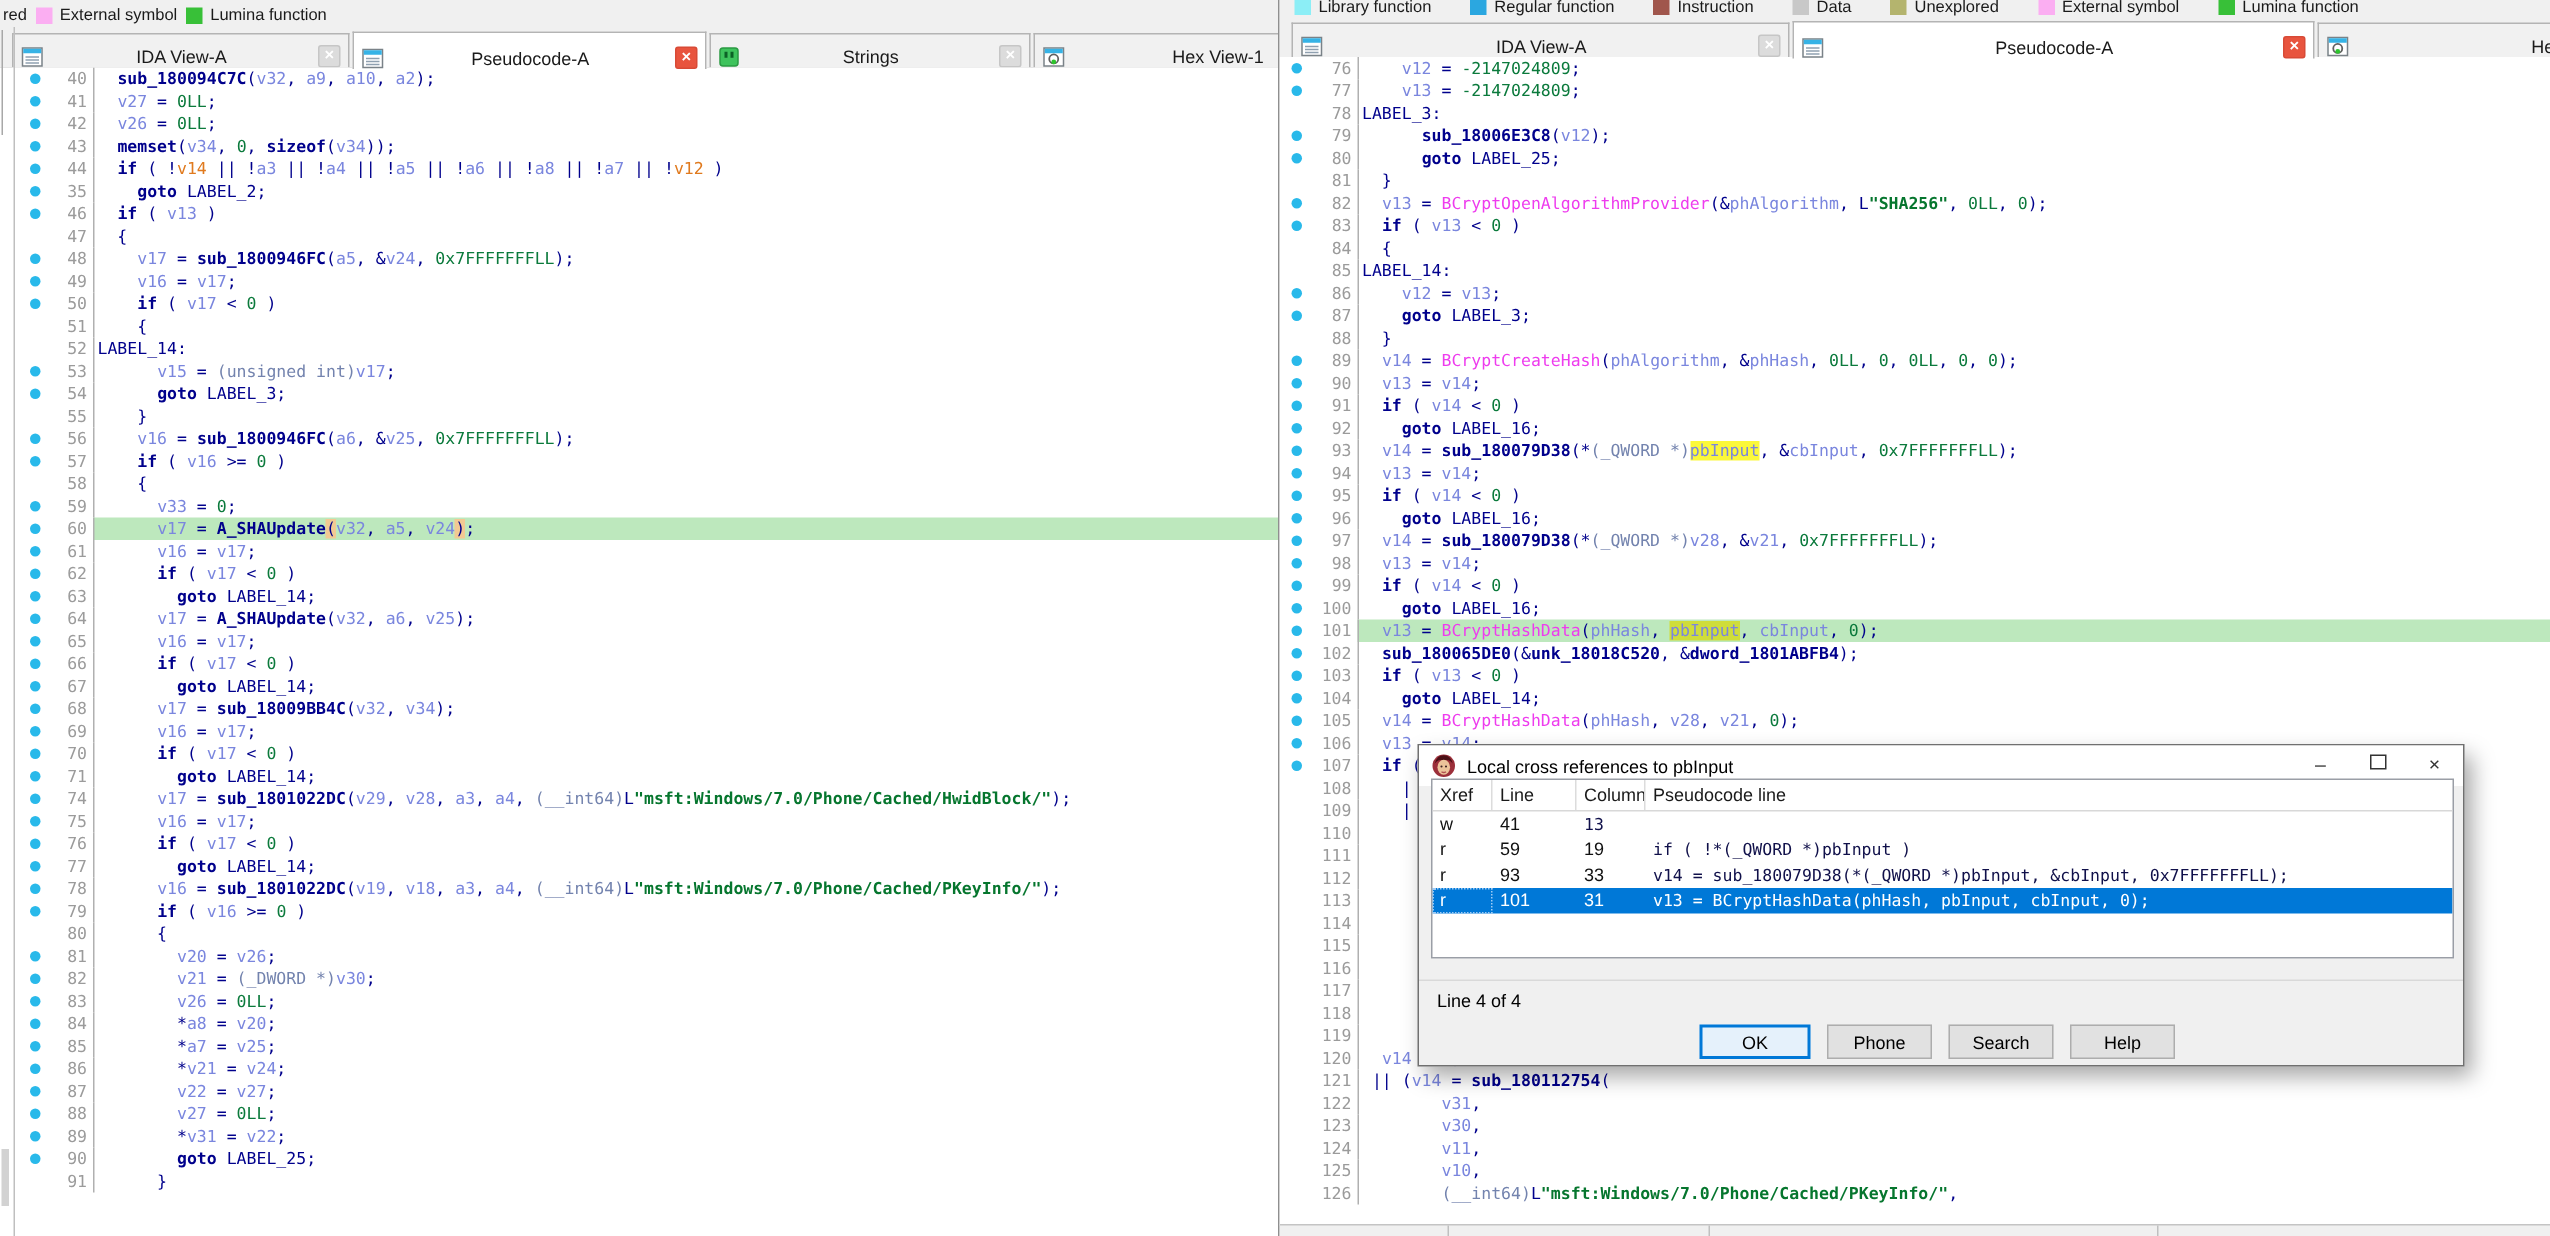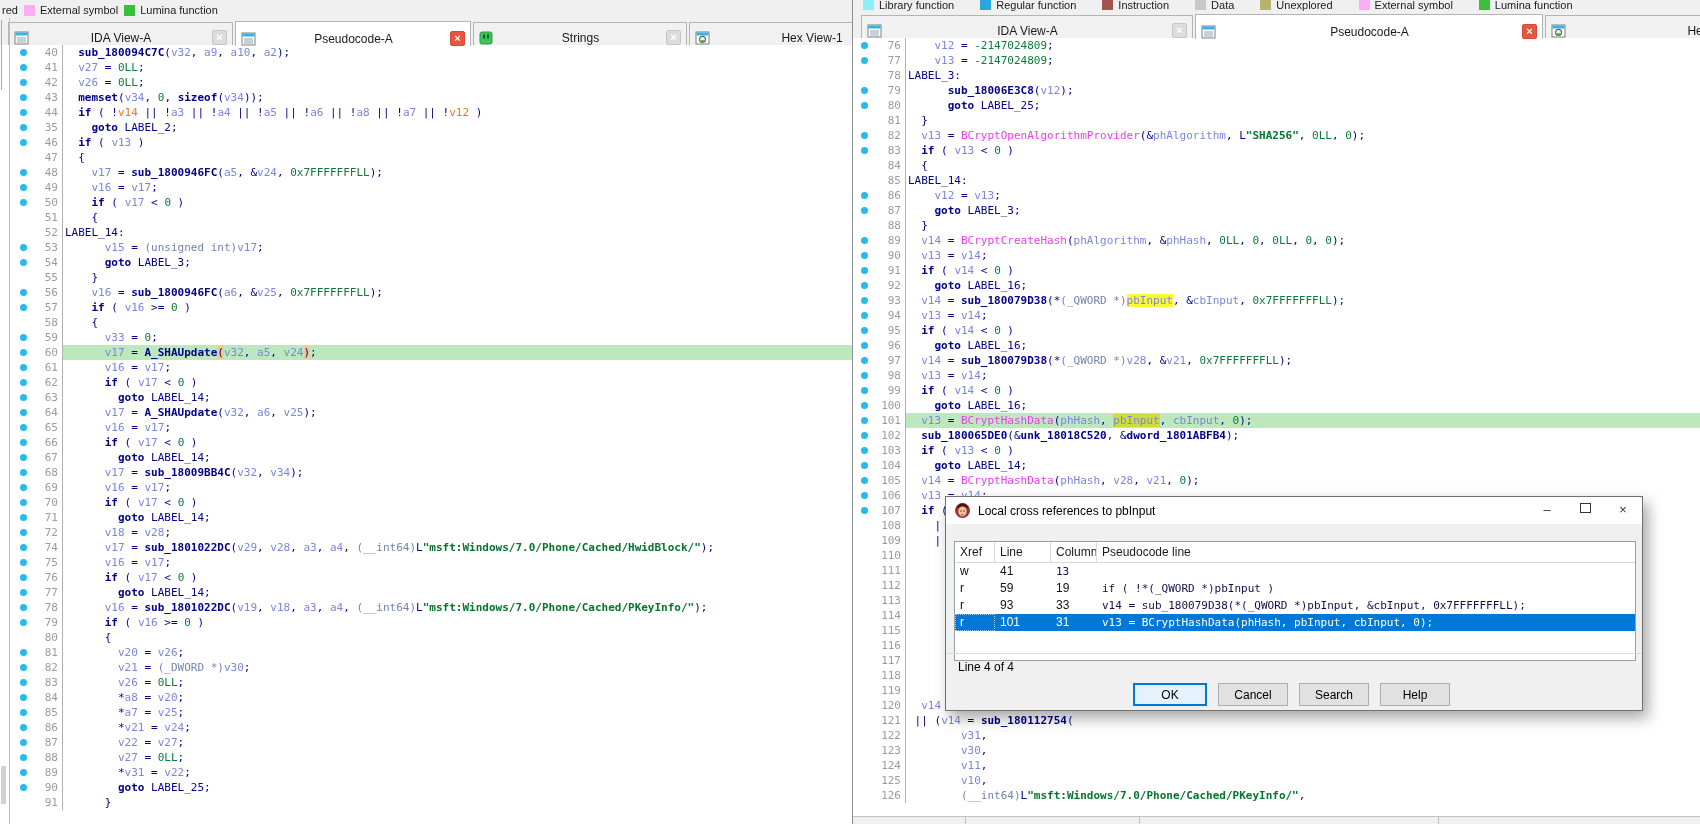--- a/index.html
+++ b/index.html
@@ -77,21 +77,21 @@
   .bottom-strip .tick{position:absolute;top:0;width:1px;height:7px;background:#c0c0c0;}
 
   
   .dialog{position:absolute;left:945px;top:496px;width:698px;height:215px;background:#f0f0f0;
     border:1px solid #707070;box-sizing:border-box;box-shadow:5px 7px 14px rgba(0,0,0,.35);z-index:10;}
   .dlg-title{height:27px;background:#fff;display:flex;align-items:center;padding-left:8px;}
   .dlg-icon{width:17px;height:17px;flex:none;margin-right:7px;}
   .dlg-title-text{flex:1;font-size:12px;color:#000;}
   .dlg-btn{flex:none;width:38px;height:27px;line-height:25px;text-align:center;font-size:13px;color:#333;}
   .dlg-btn .maxbox{display:inline-block;width:9px;height:8px;border:1px solid #333;margin-bottom:1px;}
-  .dlg-table{position:absolute;left:8px;top:44px;width:682px;height:120px;background:#fff;
+  .dlg-table{position:absolute;left:8px;top:22px;width:682px;height:120px;background:#fff;
     border:1px solid #9a9ea6;box-sizing:border-box;overflow:hidden;}
   .dlg-thead{display:flex;height:20px;line-height:20px;border-bottom:1px solid #d8d8d8;font-size:12px;color:#1a1a1a;}
   .dlg-thead .hc{padding-left:5px;border-right:1px solid #dcdcdc;overflow:hidden;white-space:nowrap;box-sizing:border-box;flex:none;}
   .dlg-thead .hc:last-child{flex:1;border-right:none;}
   .dlg-row{display:flex;height:17px;line-height:17px;font-size:12px;color:#111;}
   .dlg-row .c{padding-left:5px;white-space:nowrap;overflow:hidden;box-sizing:border-box;flex:none;}
   .dlg-row .c:last-child{flex:1;font-family:"DejaVu Sans Mono","Liberation Mono",monospace;font-size:11px;color:#10104a;}
   .dlg-row.sel{background:#0078d7;color:#fff;}
   .dlg-row.sel .c:last-child{color:#fff;}
   .dlg-row.sel .c:first-child{outline:1px dotted #9ecbf5;outline-offset:-1px;}
@@ -195,21 +195,20 @@
         <div class="crow"><span class="dot on"></span><span class="lnum">62</span><span class="ctext"><span class="tk-p">      </span><span class="tk-k">if</span><span class="tk-p"> ( </span><span class="tk-v">v17</span><span class="tk-p"> &lt; </span><span class="tk-n">0</span><span class="tk-p"> )</span></span></div>
         <div class="crow"><span class="dot on"></span><span class="lnum">63</span><span class="ctext"><span class="tk-p">        </span><span class="tk-k">goto</span><span class="tk-p"> LABEL_14;</span></span></div>
         <div class="crow"><span class="dot on"></span><span class="lnum">64</span><span class="ctext"><span class="tk-p">      </span><span class="tk-v">v17</span><span class="tk-p"> = </span><span class="tk-f">A_SHAUpdate</span><span class="tk-p">(</span><span class="tk-v">v32</span><span class="tk-p">, </span><span class="tk-v">a6</span><span class="tk-p">, </span><span class="tk-v">v25</span><span class="tk-p">);</span></span></div>
         <div class="crow"><span class="dot on"></span><span class="lnum">65</span><span class="ctext"><span class="tk-p">      </span><span class="tk-v">v16</span><span class="tk-p"> = </span><span class="tk-v">v17</span><span class="tk-p">;</span></span></div>
         <div class="crow"><span class="dot on"></span><span class="lnum">66</span><span class="ctext"><span class="tk-p">      </span><span class="tk-k">if</span><span class="tk-p"> ( </span><span class="tk-v">v17</span><span class="tk-p"> &lt; </span><span class="tk-n">0</span><span class="tk-p"> )</span></span></div>
         <div class="crow"><span class="dot on"></span><span class="lnum">67</span><span class="ctext"><span class="tk-p">        </span><span class="tk-k">goto</span><span class="tk-p"> LABEL_14;</span></span></div>
         <div class="crow"><span class="dot on"></span><span class="lnum">68</span><span class="ctext"><span class="tk-p">      </span><span class="tk-v">v17</span><span class="tk-p"> = </span><span class="tk-f">sub_18009BB4C</span><span class="tk-p">(</span><span class="tk-v">v32</span><span class="tk-p">, </span><span class="tk-v">v34</span><span class="tk-p">);</span></span></div>
         <div class="crow"><span class="dot on"></span><span class="lnum">69</span><span class="ctext"><span class="tk-p">      </span><span class="tk-v">v16</span><span class="tk-p"> = </span><span class="tk-v">v17</span><span class="tk-p">;</span></span></div>
         <div class="crow"><span class="dot on"></span><span class="lnum">70</span><span class="ctext"><span class="tk-p">      </span><span class="tk-k">if</span><span class="tk-p"> ( </span><span class="tk-v">v17</span><span class="tk-p"> &lt; </span><span class="tk-n">0</span><span class="tk-p"> )</span></span></div>
         <div class="crow"><span class="dot on"></span><span class="lnum">71</span><span class="ctext"><span class="tk-p">        </span><span class="tk-k">goto</span><span class="tk-p"> LABEL_14;</span></span></div>
-        <div class="crow"><span class="dot on"></span><span class="lnum">72</span><span class="ctext"><span class="tk-p">      </span><span class="tk-v">v18</span><span class="tk-p"> = </span><span class="tk-v">v28</span><span class="tk-p">;</span></span></div>
         <div class="crow"><span class="dot on"></span><span class="lnum">74</span><span class="ctext"><span class="tk-p">      </span><span class="tk-v">v17</span><span class="tk-p"> = </span><span class="tk-f">sub_1801022DC</span><span class="tk-p">(</span><span class="tk-v">v29</span><span class="tk-p">, </span><span class="tk-v">v28</span><span class="tk-p">, </span><span class="tk-v">a3</span><span class="tk-p">, </span><span class="tk-v">a4</span><span class="tk-p">, </span><span class="tk-t">(__int64)</span><span class="tk-p">L</span><span class="tk-s">"msft:Windows/7.0/Phone/Cached/HwidBlock/"</span><span class="tk-p">);</span></span></div>
         <div class="crow"><span class="dot on"></span><span class="lnum">75</span><span class="ctext"><span class="tk-p">      </span><span class="tk-v">v16</span><span class="tk-p"> = </span><span class="tk-v">v17</span><span class="tk-p">;</span></span></div>
         <div class="crow"><span class="dot on"></span><span class="lnum">76</span><span class="ctext"><span class="tk-p">      </span><span class="tk-k">if</span><span class="tk-p"> ( </span><span class="tk-v">v17</span><span class="tk-p"> &lt; </span><span class="tk-n">0</span><span class="tk-p"> )</span></span></div>
         <div class="crow"><span class="dot on"></span><span class="lnum">77</span><span class="ctext"><span class="tk-p">        </span><span class="tk-k">goto</span><span class="tk-p"> LABEL_14;</span></span></div>
         <div class="crow"><span class="dot on"></span><span class="lnum">78</span><span class="ctext"><span class="tk-p">      </span><span class="tk-v">v16</span><span class="tk-p"> = </span><span class="tk-f">sub_1801022DC</span><span class="tk-p">(</span><span class="tk-v">v19</span><span class="tk-p">, </span><span class="tk-v">v18</span><span class="tk-p">, </span><span class="tk-v">a3</span><span class="tk-p">, </span><span class="tk-v">a4</span><span class="tk-p">, </span><span class="tk-t">(__int64)</span><span class="tk-p">L</span><span class="tk-s">"msft:Windows/7.0/Phone/Cached/PKeyInfo/"</span><span class="tk-p">);</span></span></div>
         <div class="crow"><span class="dot on"></span><span class="lnum">79</span><span class="ctext"><span class="tk-p">      </span><span class="tk-k">if</span><span class="tk-p"> ( </span><span class="tk-v">v16</span><span class="tk-p"> &gt;= </span><span class="tk-n">0</span><span class="tk-p"> )</span></span></div>
         <div class="crow"><span class="dot"></span><span class="lnum">80</span><span class="ctext"><span class="tk-p">      {</span></span></div>
         <div class="crow"><span class="dot on"></span><span class="lnum">81</span><span class="ctext"><span class="tk-p">        </span><span class="tk-v">v20</span><span class="tk-p"> = </span><span class="tk-v">v26</span><span class="tk-p">;</span></span></div>
         <div class="crow"><span class="dot on"></span><span class="lnum">82</span><span class="ctext"><span class="tk-p">        </span><span class="tk-v">v21</span><span class="tk-p"> = </span><span class="tk-t">(_DWORD *)</span><span class="tk-v">v30</span><span class="tk-p">;</span></span></div>
         <div class="crow"><span class="dot on"></span><span class="lnum">83</span><span class="ctext"><span class="tk-p">        </span><span class="tk-v">v26</span><span class="tk-p"> = </span><span class="tk-n">0LL</span><span class="tk-p">;</span></span></div>
@@ -404,19 +403,19 @@
             <span class="c" style="width: 40px;">r</span>
             <span class="c" style="width: 56px;">101</span>
             <span class="c" style="width: 46px;">31</span>
             <span class="c">v13 = BCryptHashData(phHash, pbInput, cbInput, 0);</span>
           </div>
         </div>
     </div>
     <div class="dlg-status">Line 4 of 4</div>
     <div class="dlg-buttons" id="dlg-buttons">
         <button style="width: 74px;">OK</button>
-        <button style="width: 70px;">Cancel</button>
+        <button style="width: 70px;">Phone</button>
         <button style="width: 70px;">Search</button>
         <button style="width: 70px;">Help</button>
       </div>
   </div>
 
 </div>
 
 </body></html>

